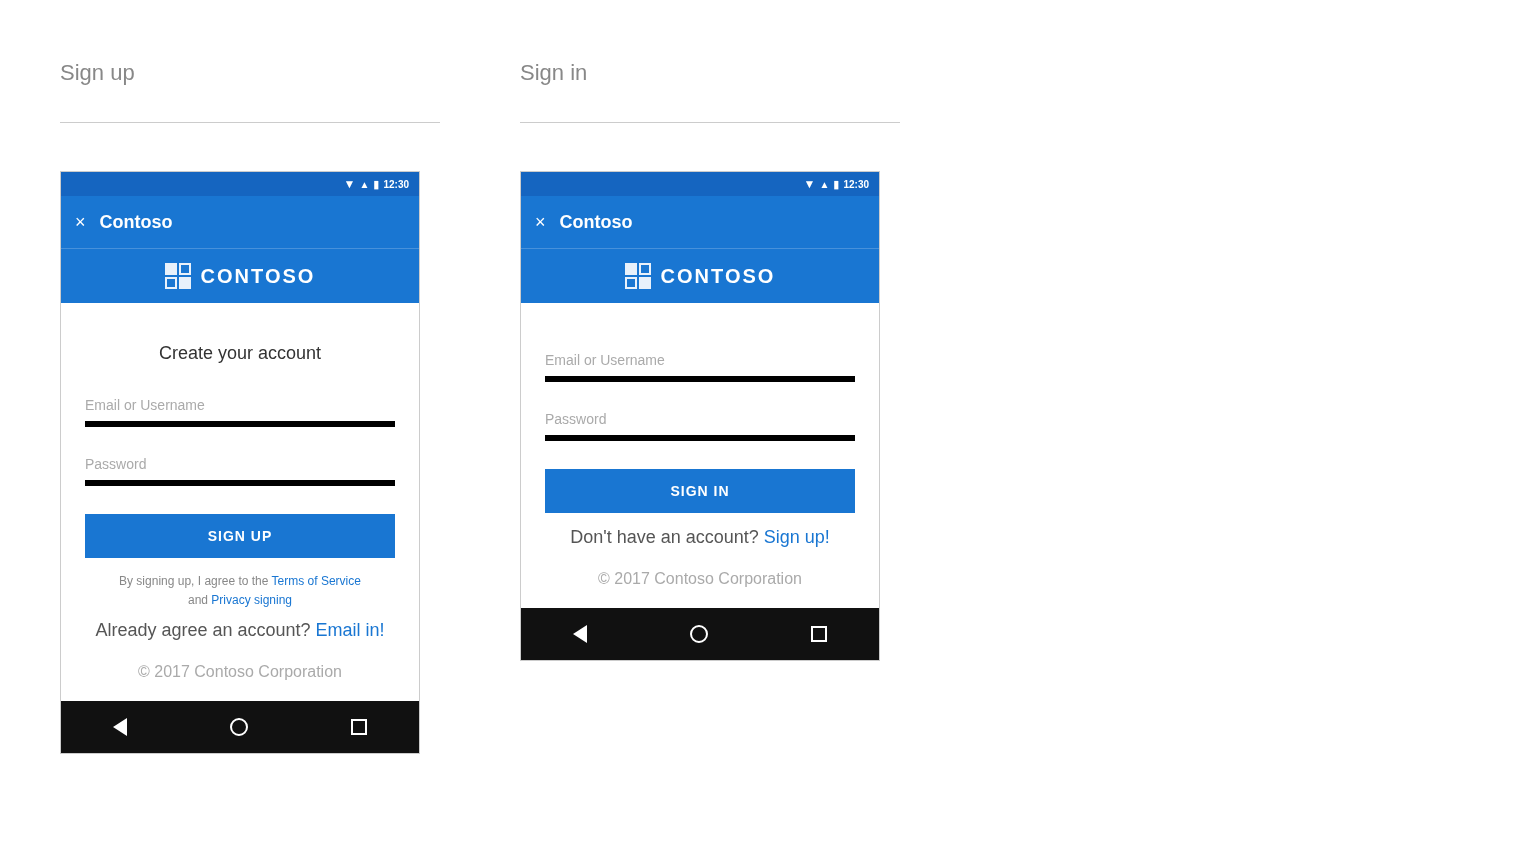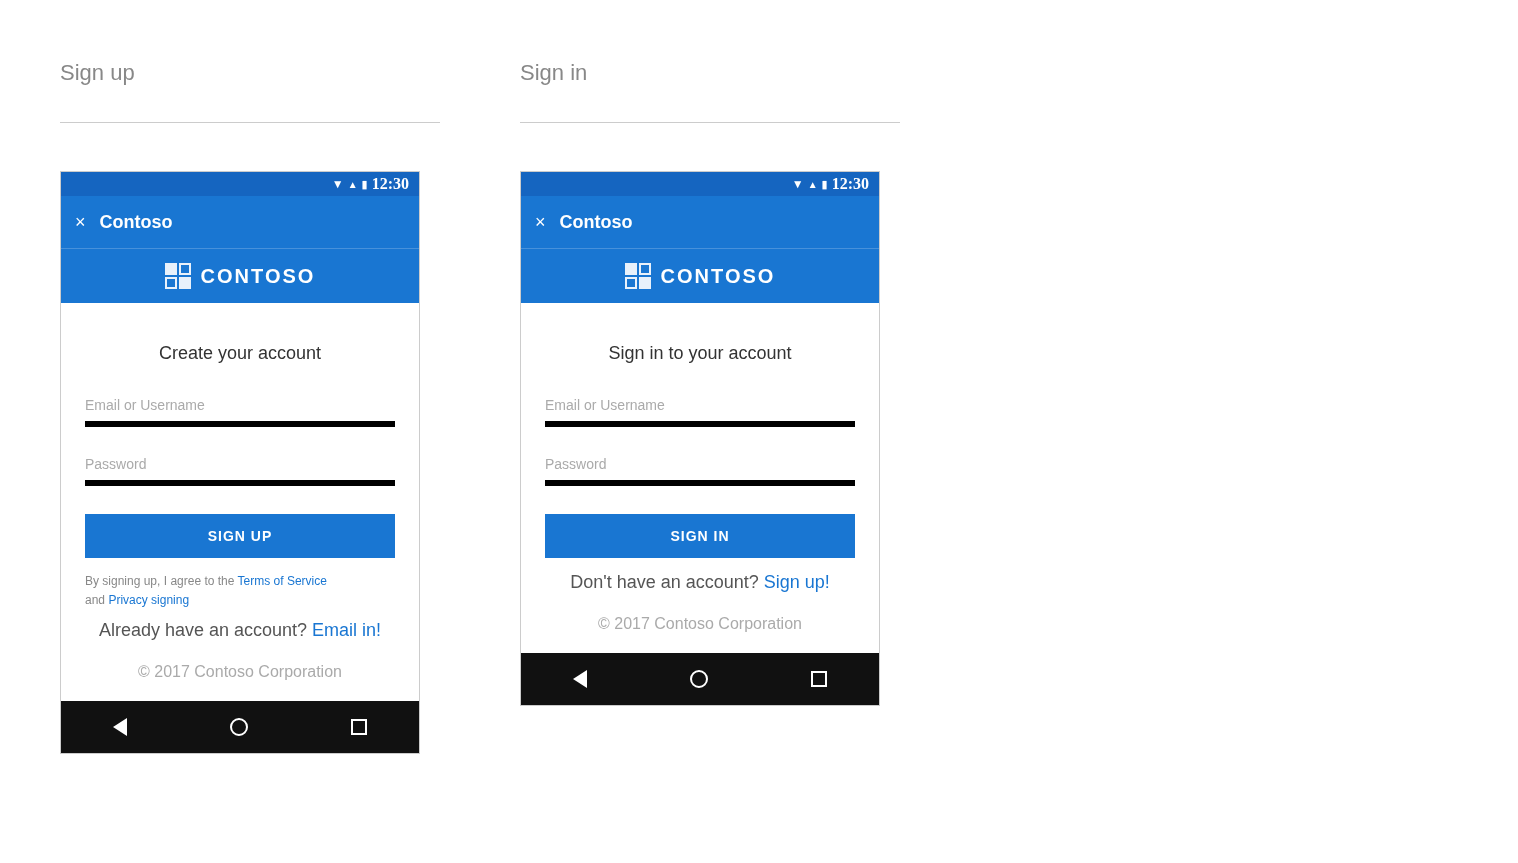--- a/index.html
+++ b/index.html
@@ -57,23 +57,22 @@
     }
 
     .status-icons {
       display: flex;
       align-items: center;
       gap: 4px;
     }
 
     .status-time {
       color: #fff;
-      font-size: 16px;
+      font-size: 10px;
       font-weight: 600;
-      font-family: Liberation Serif, serif;
     }
 
     .signal-wifi {
       color: white;
       font-size: 12px;
     }
 
     .signal-cell {
       color: white;
       font-size: 10px;
@@ -192,21 +191,21 @@
       padding: 14px;
       font-size: 14px;
       font-weight: 700;
       letter-spacing: 1px;
       cursor: pointer;
       margin-top: 8px;
       margin-bottom: 14px;
     }
 
     .legal-text {
-      text-align: left;
+      text-align: center;
       font-size: 12px;
       color: #888;
       margin-bottom: 10px;
       line-height: 1.6;
     }
 
     .legal-text a, .bottom-link a {
       color: #1976d2;
       text-decoration: none;
     }
@@ -319,21 +318,21 @@
 
       <div class="legal-text">
         <span>By signing up, I agree to the</span>
         <a href="#">Terms of Service</a>
         <br>
         <span>and</span>
         <a href="#">Privacy signing</a>
       </div>
 
       <div class="bottom-link">
-        <span>Already have an account?</span>
+        <span>Already agree an account?</span>
         <a href="#">Email in!</a>
       </div>
 
       <div class="copyright">© 2017 Contoso Corporation</div>
     </div>
 
     <div class="nav-bar">
       <div class="nav-btn">
         <div class="nav-back"></div>
       </div>
@@ -373,21 +372,20 @@
           <div class="cell"></div>
           <div class="cell hollow"></div>
           <div class="cell hollow"></div>
           <div class="cell"></div>
         </div>
       </div>
       <span class="brand-name">CONTOSO</span>
     </div>
 
     <div class="content-area">
-      <div class="form-title">Sign in to your account</div>
 
       <div class="form-field">
         <input class="form-input" type="text" placeholder="Email or Username" style="">
       </div>
 
       <div class="form-field">
         <input class="form-input" type="password" placeholder="Password" style="">
       </div>
 
       <button class="btn-primary">SIGN IN</button>

